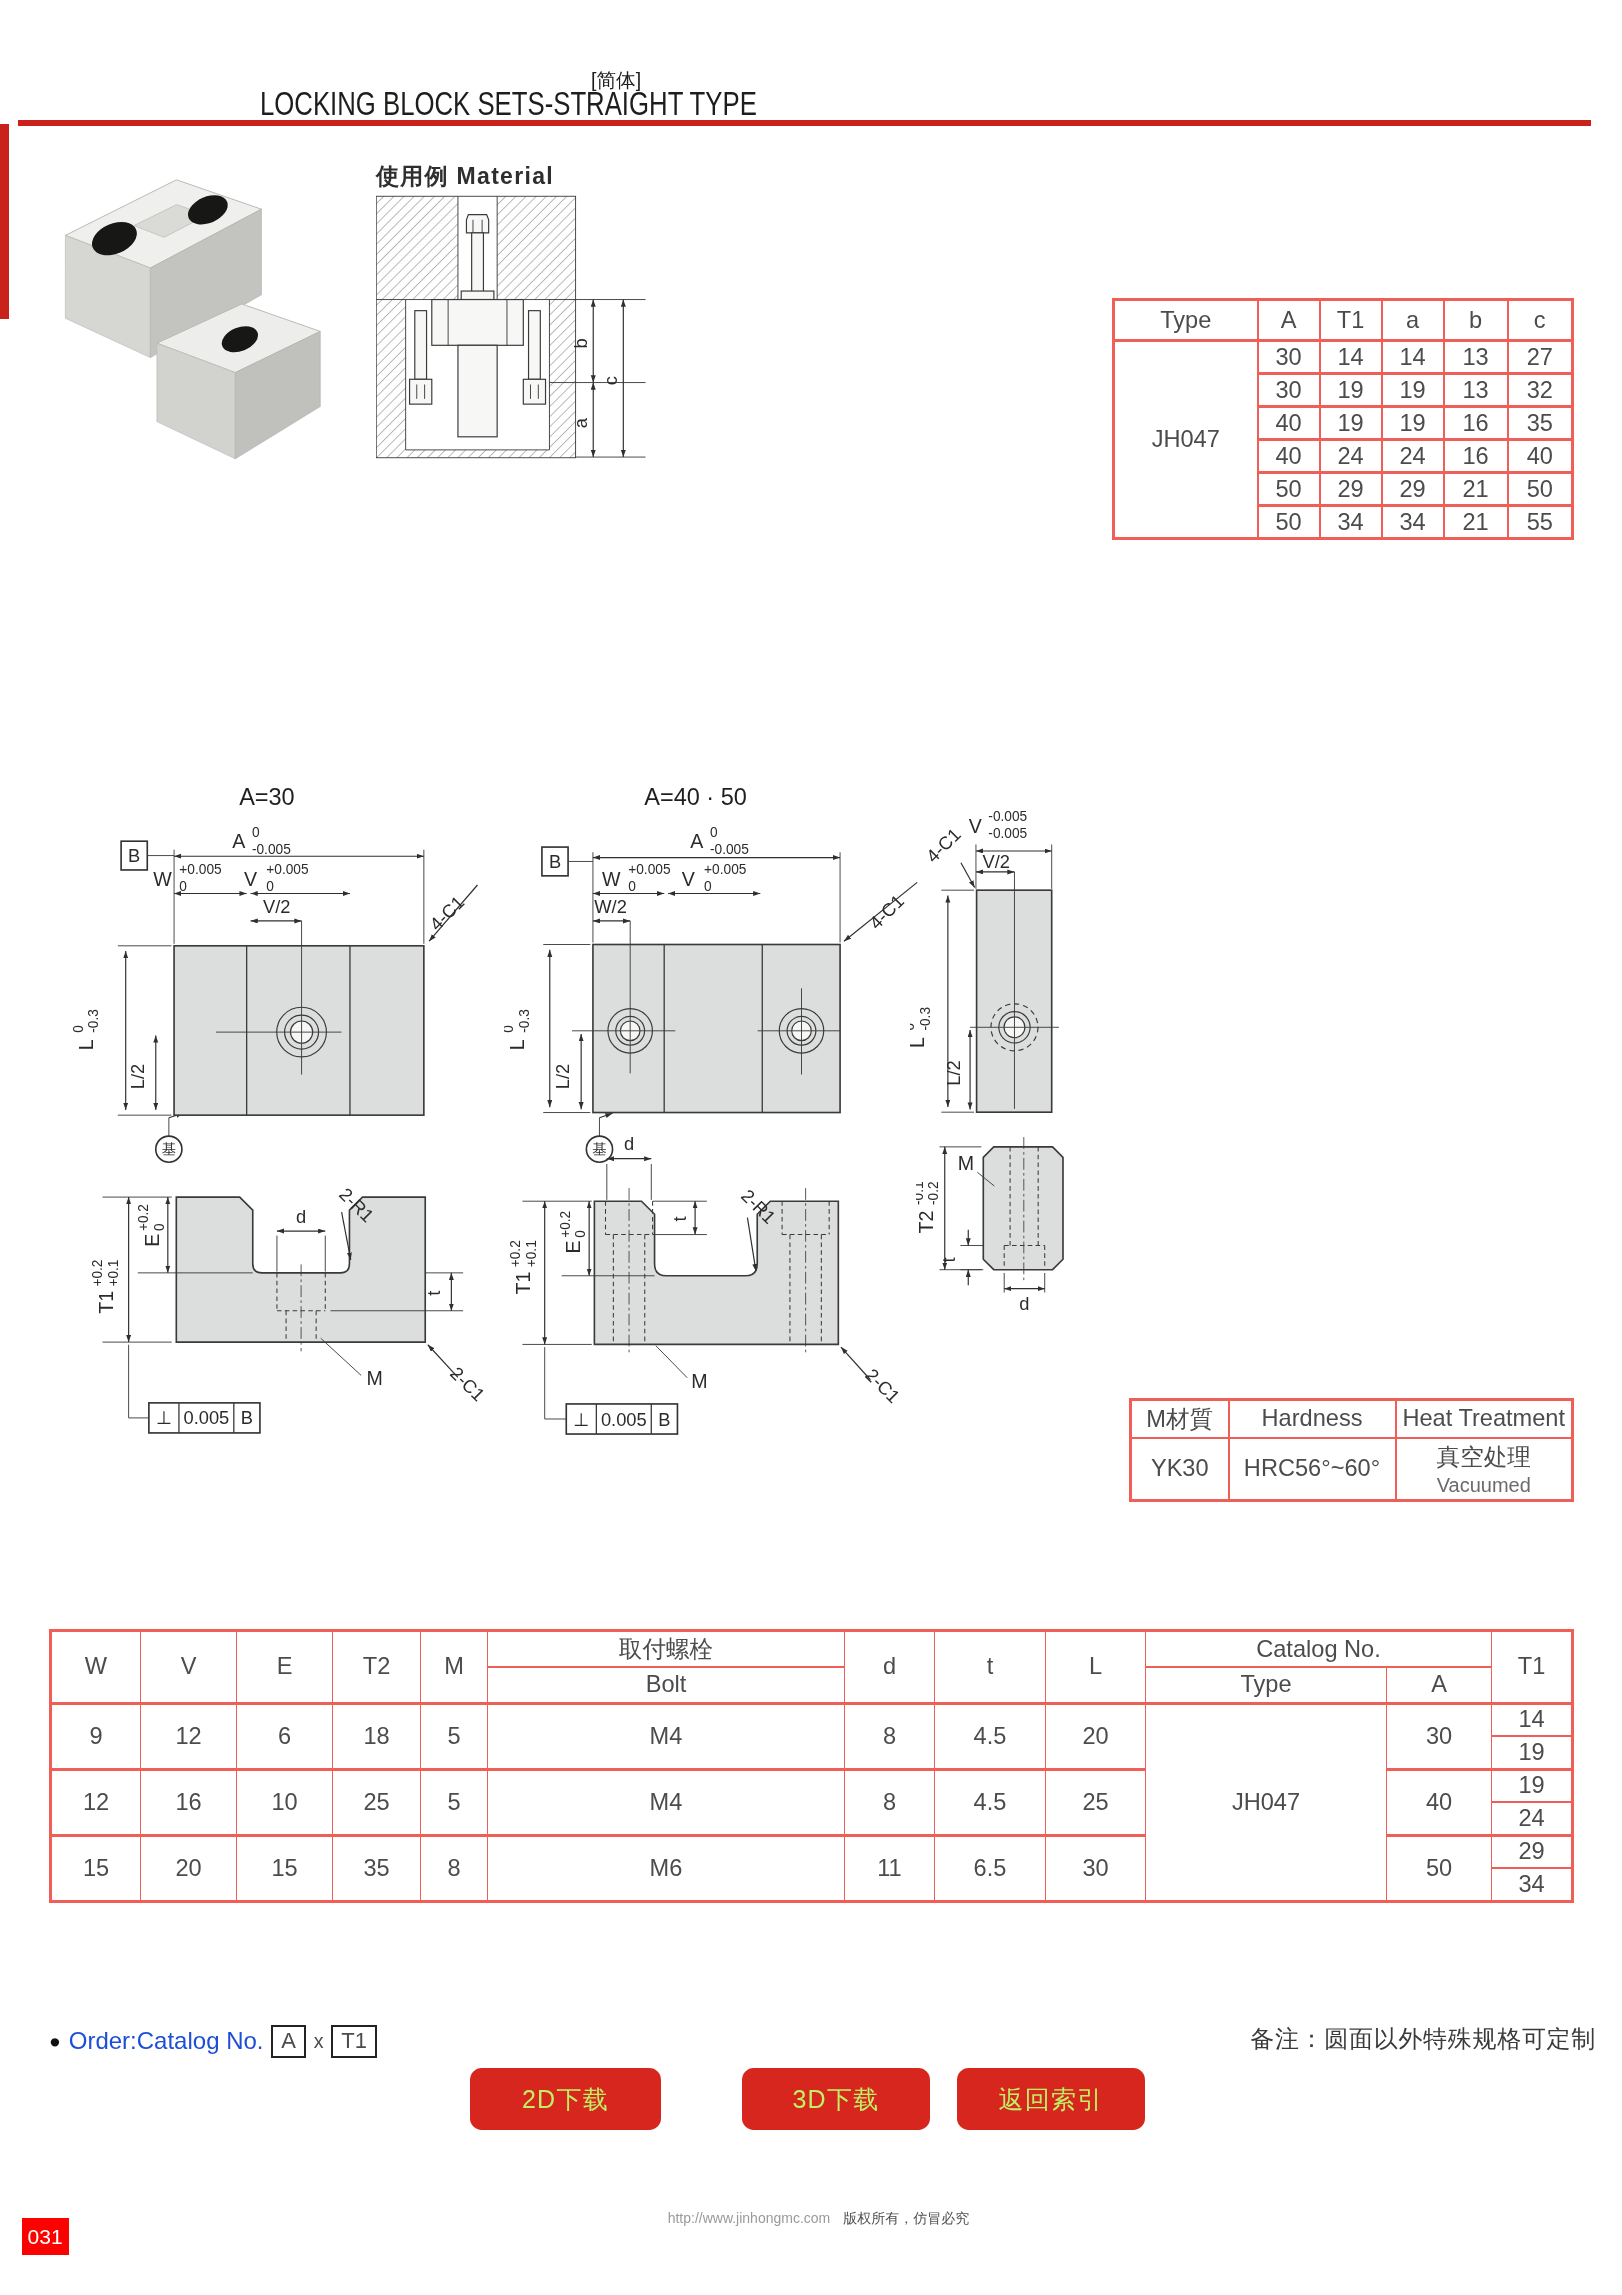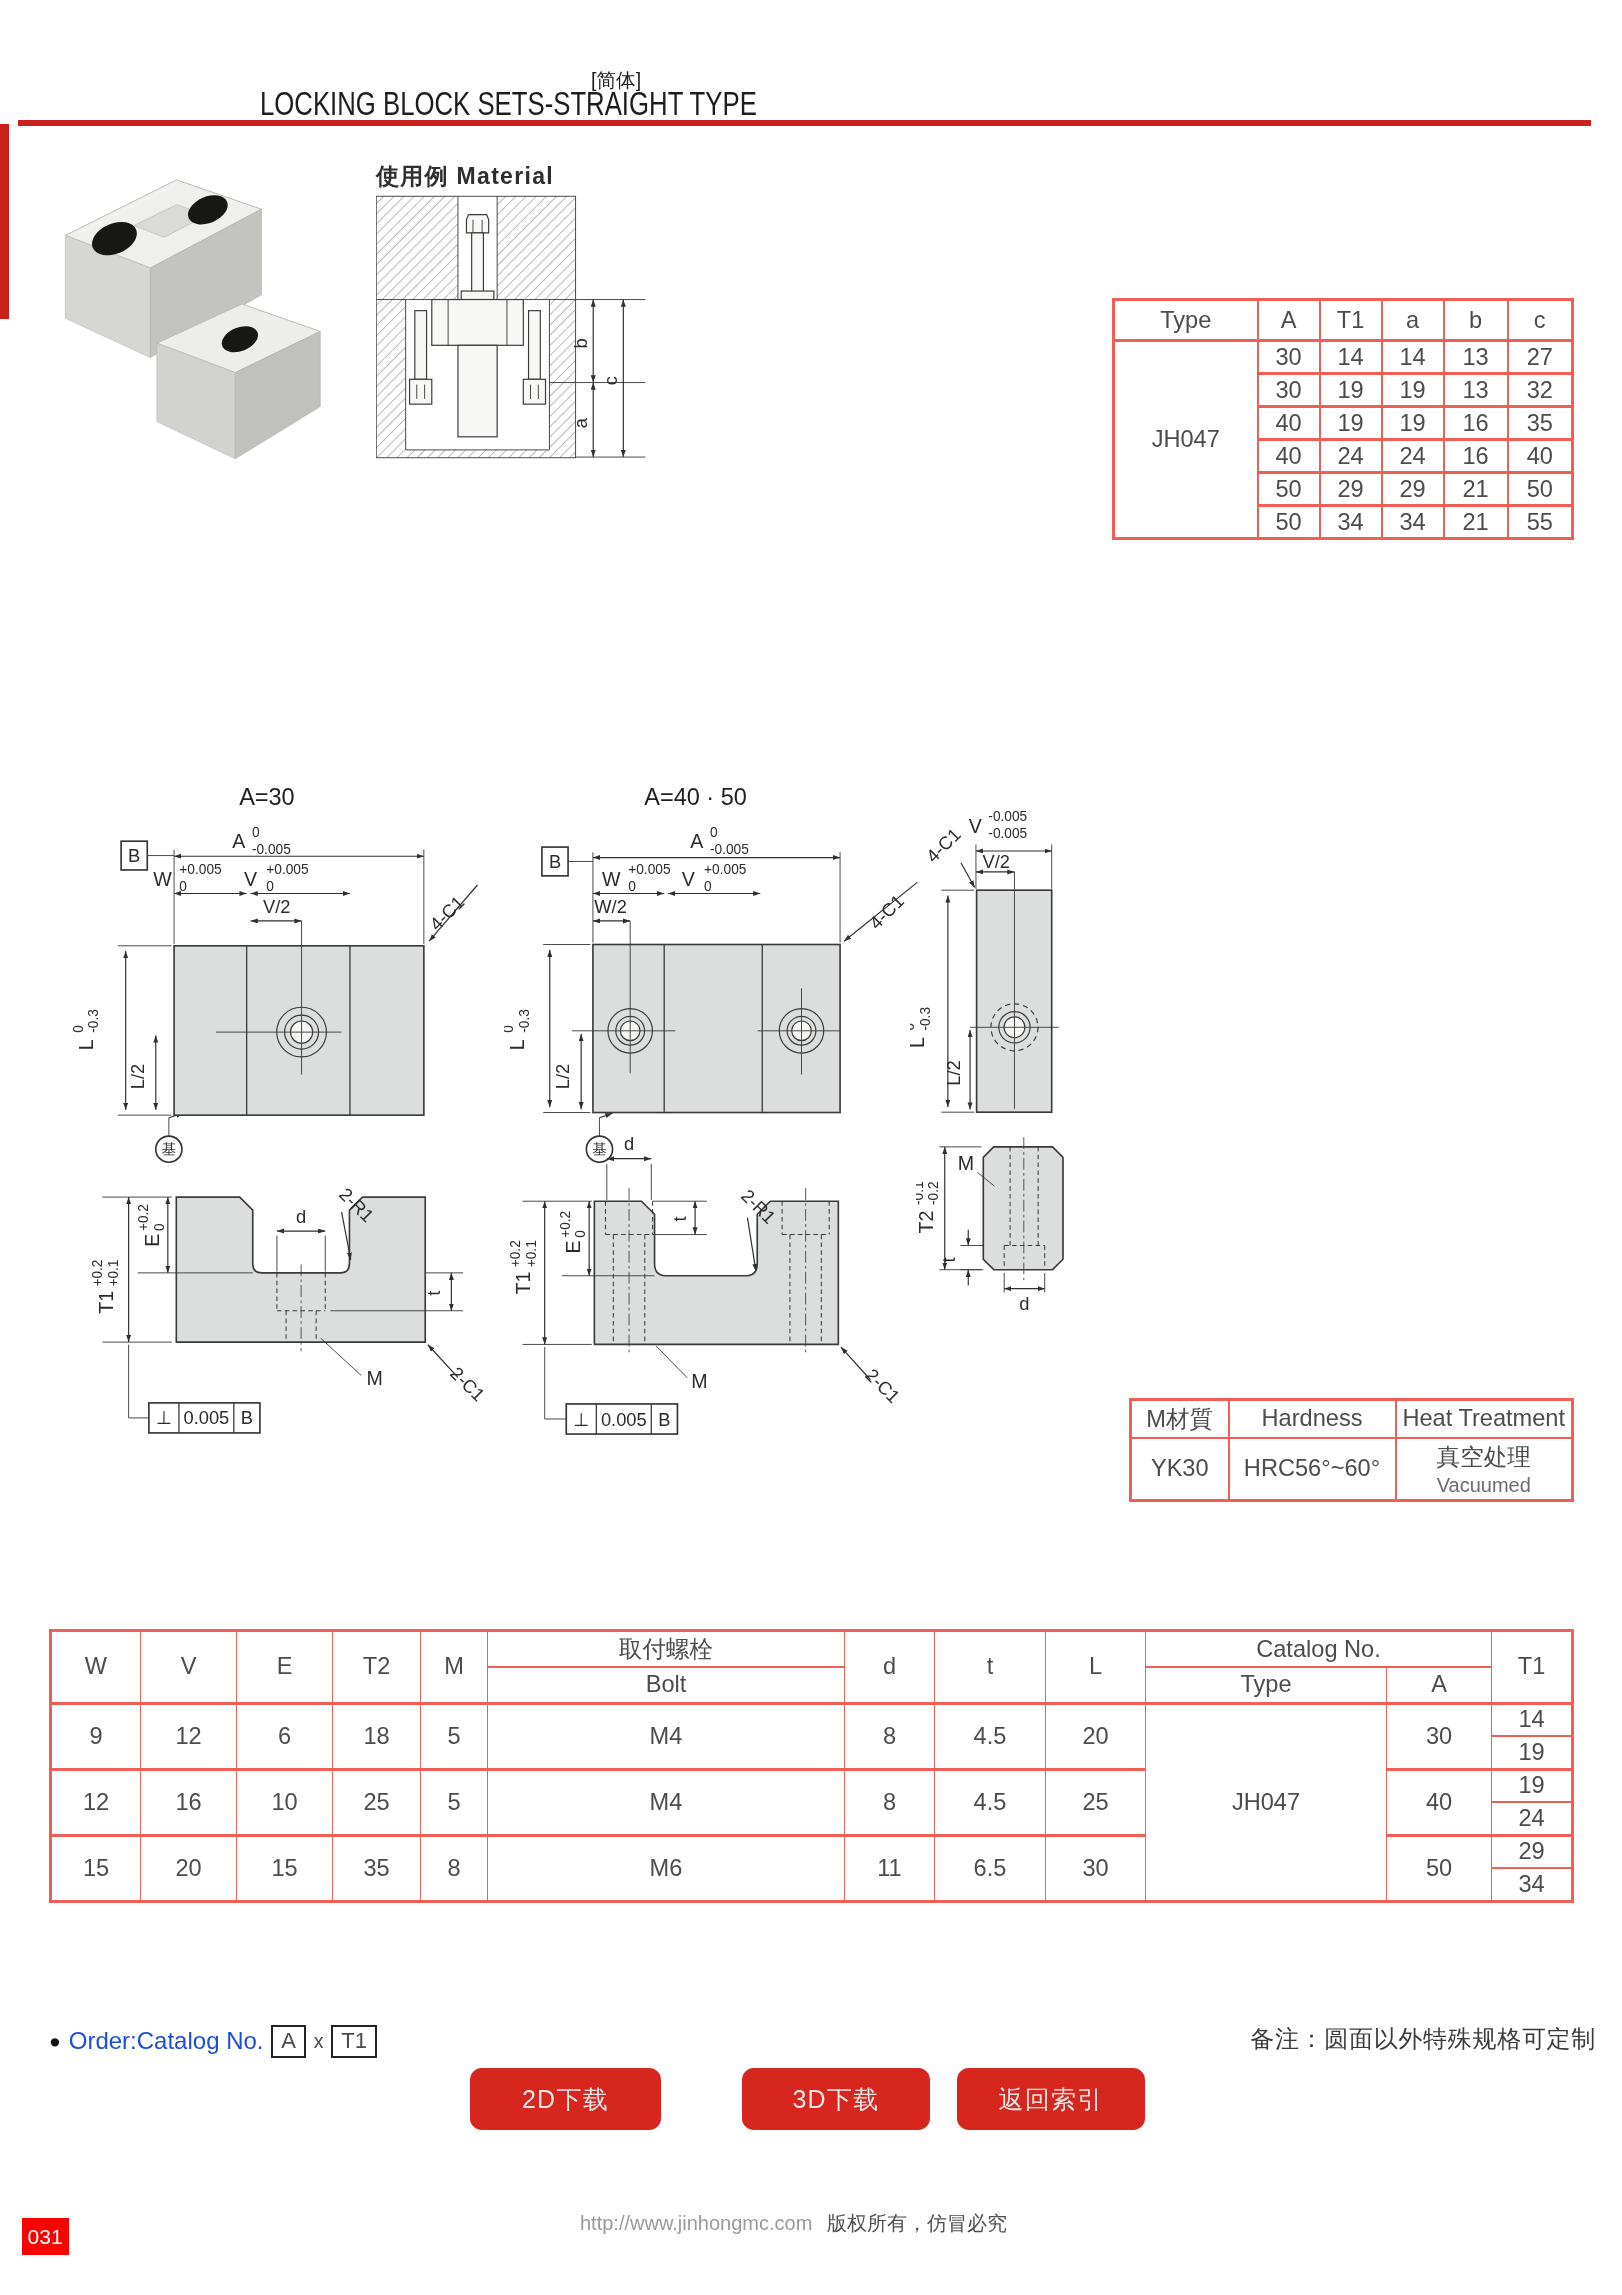--- a/index.html
+++ b/index.html
@@ -54,28 +54,28 @@
   .ring{fill:none;stroke:#3a3a3a;stroke-width:1.8}
   .wfill{fill:#f7f7f5;stroke:#3a3a3a;stroke-width:1.8}
 
   
   .order{left:49px;top:2025px;display:flex;align-items:center;gap:7.9px}
   .order .bullet{font-size:19.6px;color:#111}
   .order .lbl{font-size:24px;color:#1d4ed8}
   .order .obox{display:inline-block;border:2px solid #222;padding:1.3px 7.9px;font-size:22px;color:#4c4c4c}
   .order .x{font-size:19.6px;color:#4c4c4c}
   .remark{right:26px;top:2023px;font-size:24px;color:#3a3a3a;letter-spacing:0.7px}
-  .btn{height:62px;background:#d7261e;border-radius:11.8px;color:#e5e5e5;display:flex;
+  .btn{height:62px;background:#d7261e;border-radius:11.8px;color:#bef264;display:flex;
        align-items:center;justify-content:center;font-size:25px;letter-spacing:1.3px;cursor:pointer}
   .btn1{left:470px;top:2068px;width:191px}
   .btn2{left:742px;top:2068px;width:188px}
   .btn3{left:957px;top:2068px;width:188px}
   .badge{left:21.6px;top:2218px;width:47px;height:37px;background:#fb0200;color:#fff;
          display:flex;align-items:center;justify-content:center;font-size:21px}
-  .footer-line{left:580px;top:2210px;width:589px;font-size:20px;white-space:nowrap}
+  .footer-line{left:524px;top:2210px;width:589px;text-align:center;font-size:14px;white-space:nowrap}
   .footer-line .url{color:#9a9a9a}
   .footer-line .cpy{color:#4f4f4f;margin-left:9.2px}
 </style>
 </head>
 <body>
 
 <svg width="0" height="0" style="position:absolute">
   <defs>
     <marker id="arr" markerUnits="userSpaceOnUse" markerWidth="14" markerHeight="10" refX="11" refY="3.8" orient="auto-start-reverse">
       <path d="M0,0 L11,3.8 L0,7.6 Z" fill="#2f2f2f"></path>

